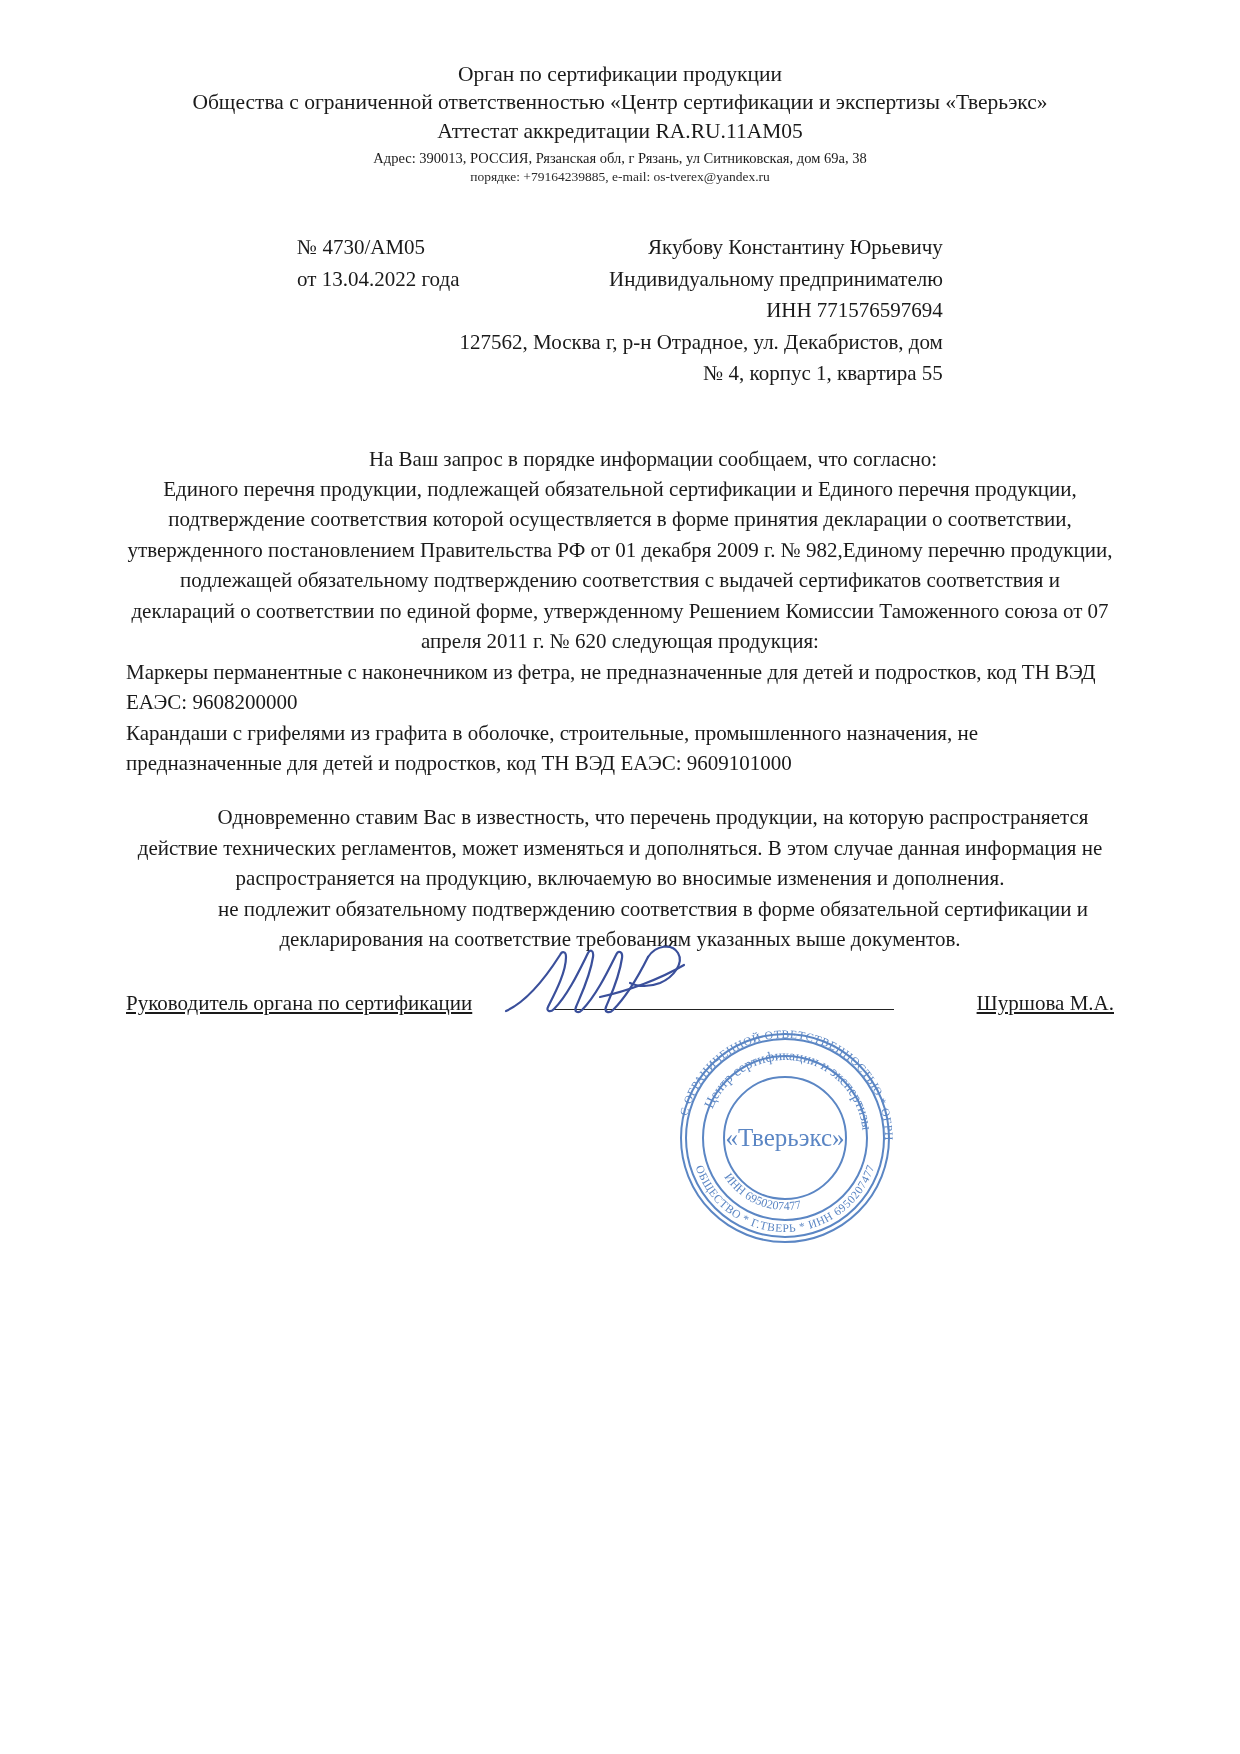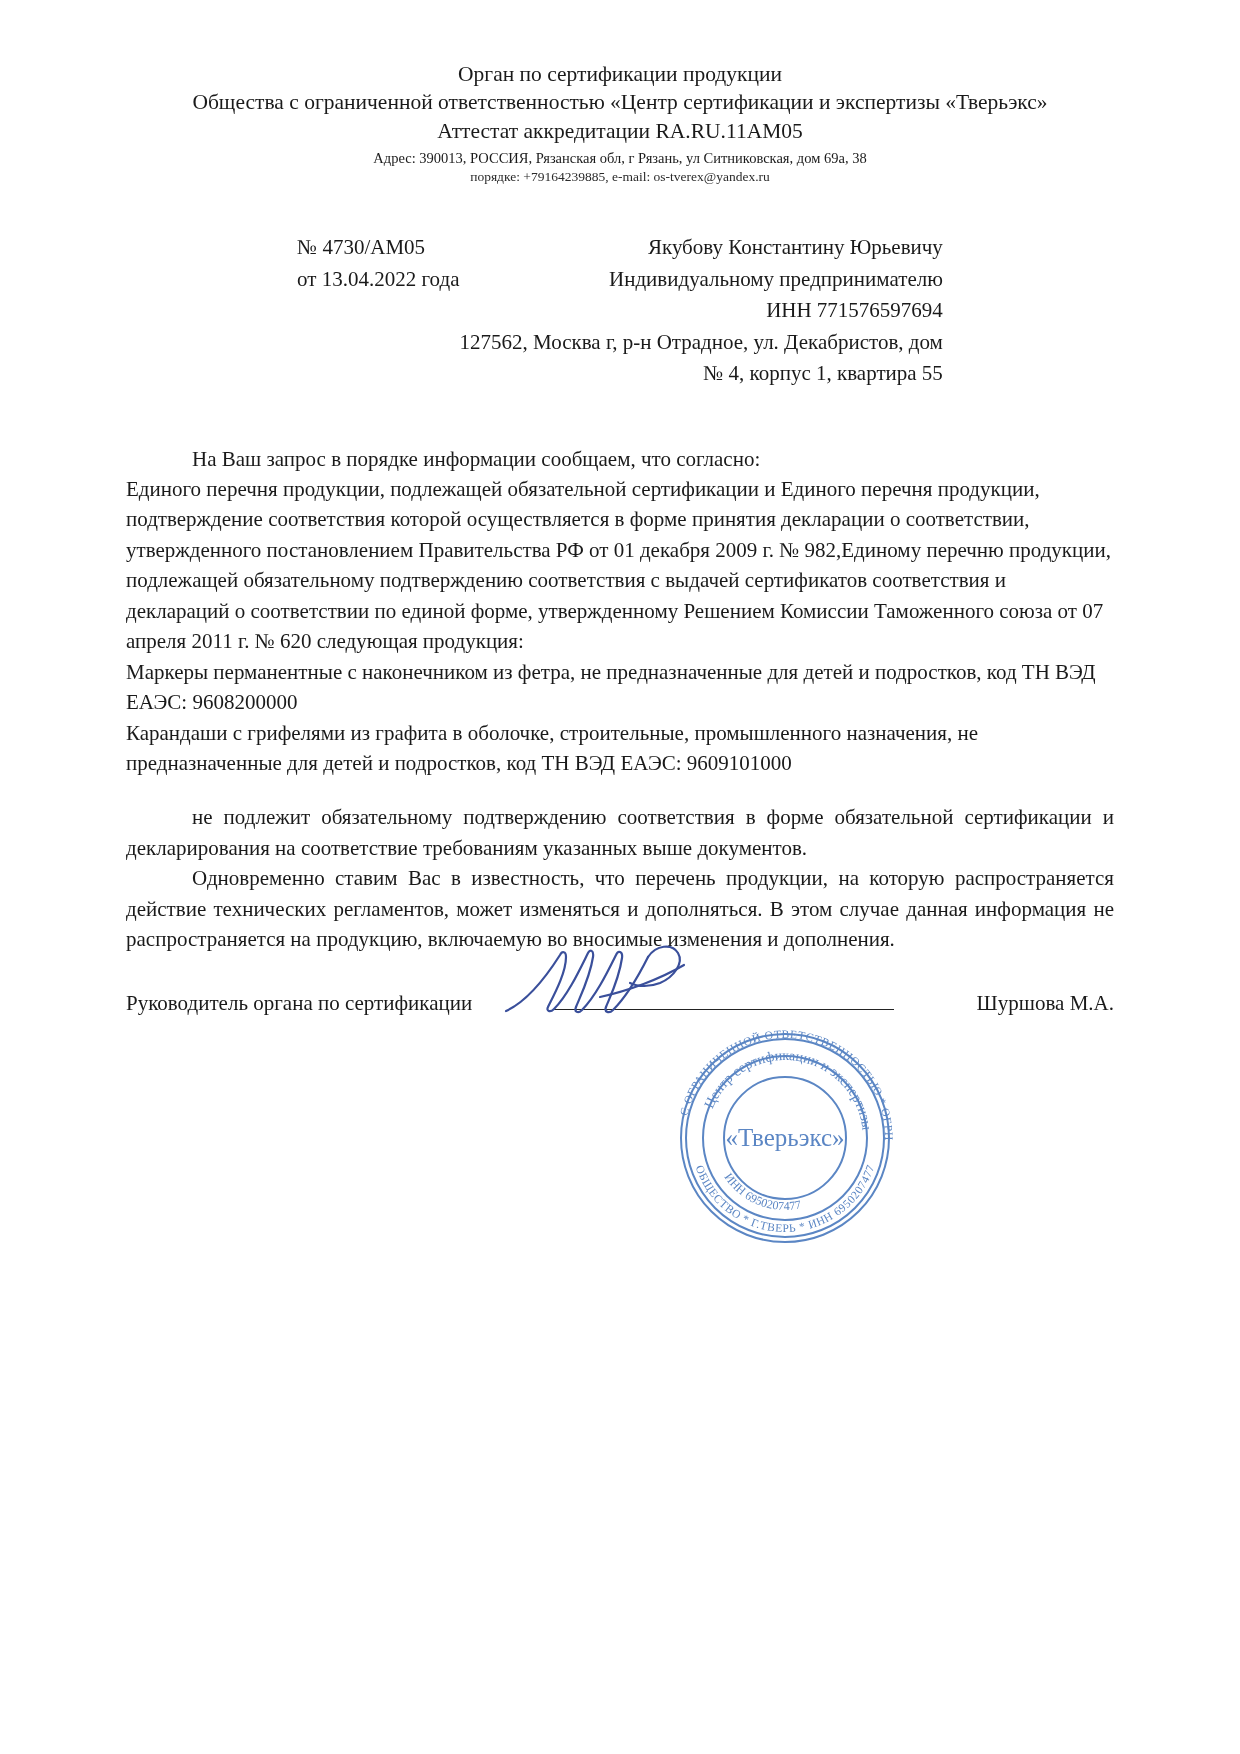--- a/index.html
+++ b/index.html
@@ -75,36 +75,38 @@
     line-height: 1.45;
   }
   .p-indent {
     text-indent: 66px;
   }
   .p-justify {
     text-align: justify;
   }
   .para {
     margin: 0;
+    text-align: center;
   }
   .gap-md { height: 24px; }
 
   .prod-line {
     margin: 0;
   }
 
   
   .sign-row {
     margin-top: 36px;
     padding: 0 118px 0 118px;
     display: flex;
     align-items: flex-end;
     justify-content: space-between;
     font-size: 21px;
     position: relative;
+    text-decoration: underline;
   }
   .sign-title { white-space: nowrap; }
   .sign-line {
     flex: 0 0 340px;
     border-bottom: 1.4px solid #222;
     height: 1px;
     margin: 0 28px 6px 28px;
   }
   .sign-name { white-space: nowrap; }
 
@@ -154,22 +156,22 @@
       <div>№ 4, корпус 1, квартира 55</div>
     </div>
   </div>
 
   <div class="body-block">
     <p class="para p-indent">На Ваш запрос в порядке информации сообщаем, что согласно:</p>
     <p class="para">Единого перечня продукции, подлежащей обязательной сертификации и Единого перечня продукции, подтверждение соответствия которой осуществляется в форме принятия декларации о соответствии, утвержденного постановлением Правительства РФ от 01 декабря 2009 г. № 982,Единому перечню продукции, подлежащей обязательному подтверждению соответствия с выдачей сертификатов соответствия и деклараций о соответствии по единой форме, утвержденному Решением Комиссии Таможенного союза от 07 апреля 2011 г. № 620 следующая продукция:</p>
     <p class="prod-line">Маркеры перманентные с наконечником из фетра, не предназначенные для детей и подростков, код ТН ВЭД ЕАЭС: 9608200000</p>
     <p class="prod-line">Карандаши с грифелями из графита в оболочке, строительные, промышленного назначения, не предназначенные для детей и подростков, код ТН ВЭД ЕАЭС: 9609101000</p>
     <div class="gap-md"></div>
+    <p class="para p-indent p-justify">Одновременно ставим Вас в известность, что перечень продукции, на которую распространяется действие технических регламентов, может изменяться и дополняться. В этом случае данная информация не распространяется на продукцию, включаемую во вносимые изменения и дополнения.</p>
     <p class="para p-indent p-justify">не подлежит обязательному подтверждению соответствия в форме обязательной сертификации и декларирования на соответствие требованиям указанных выше документов.</p>
-    <p class="para p-indent p-justify">Одновременно ставим Вас в известность, что перечень продукции, на которую распространяется действие технических регламентов, может изменяться и дополняться. В этом случае данная информация не распространяется на продукцию, включаемую во вносимые изменения и дополнения.</p>
   </div>
 
   <div class="sign-row">
     <div class="sign-title">Руководитель органа по сертификации</div>
     <div class="sign-line"></div>
     <div class="sign-name">Шуршова М.А.</div>
 
     <svg class="signature-svg" viewBox="0 0 260 90">
       <g fill="none" stroke="#3a4f9b" stroke-width="2.2" stroke-linecap="round">
         <path d="M18,72 C40,62 58,38 72,16 C74,12 78,12 78,18 C78,34 66,56 60,68 C58,72 62,74 66,70 C80,56 92,30 100,14 C102,10 106,11 105,18 C102,38 92,58 88,68 C86,73 90,75 94,71 C108,57 120,32 128,16 C130,11 135,12 134,19 C131,40 122,58 118,68 C116,73 121,75 125,71 C140,56 152,34 160,18"></path>

